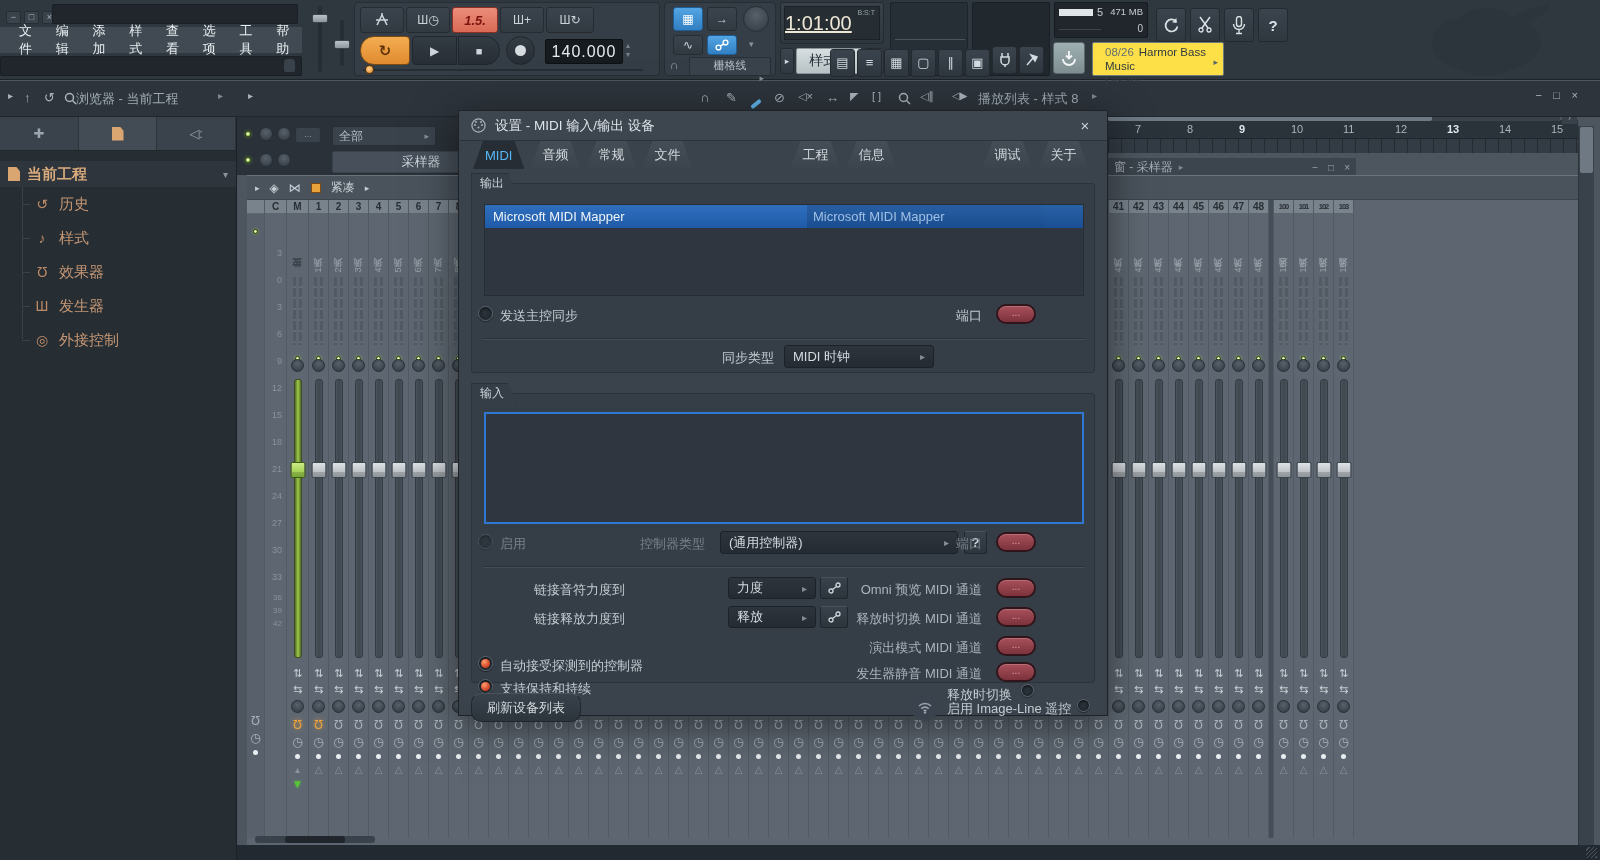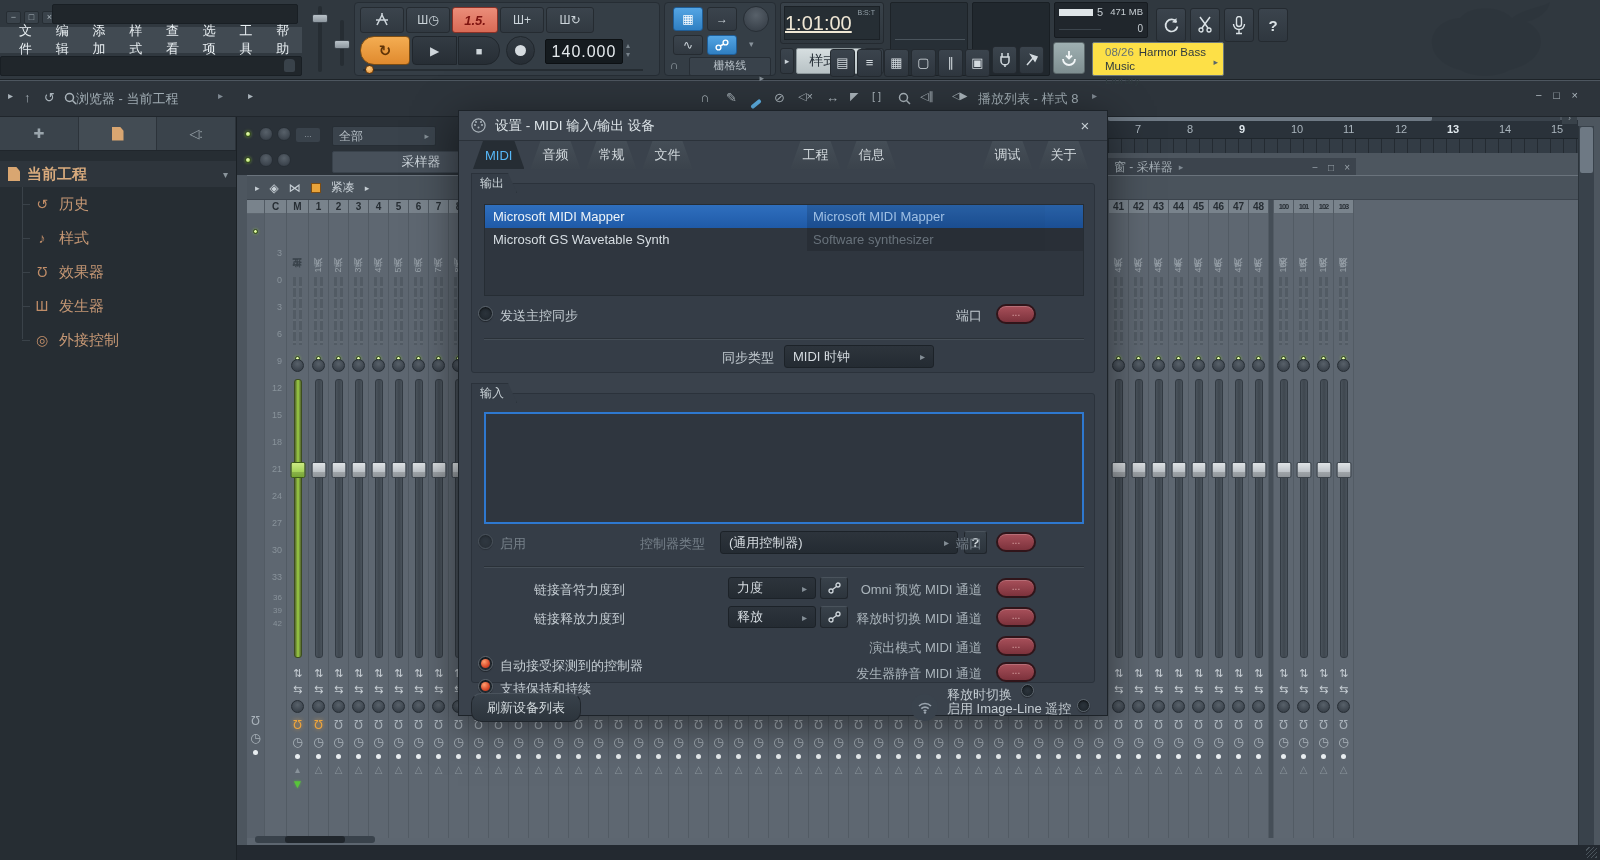--- a/index.html
+++ b/index.html
@@ -1805,25 +1805,20 @@
       </div>
 
     <div class="group" style="left:12px; top:72px; width:624px; height:190px;">
       <span class="grouplabel">输出</span>
       <div class="dlist" style="left:12px; top:20px; width:600px; height:92px;" id="outlist">
           <div class="lrow sel">
             <span class="nm">Microsoft MIDI Mapper</span>
             <span class="drv">Microsoft MIDI Mapper</span>
             <span class="cap"></span>
           </div>
-          <div class="lrow">
-            <span class="nm">Microsoft GS Wavetable Synth</span>
-            <span class="drv">Software synthesizer</span>
-            <span class="cap"></span>
-          </div>
         </div>
       <span class="radio" style="position:absolute; left:6px; top:122px;"></span>
       <span class="dlglabel" style="position:absolute; left:28px; top:123px;">发送主控同步</span>
       <span class="dlglabel" style="position:absolute; right:112px; top:123px;">端口</span>
       <span class="pill" style="position:absolute; right:58px; top:120px;">...</span>
       <span class="divline" style="left:12px; top:154px; width:600px;"></span>
       <span class="dlglabel" style="position:absolute; right:320px; top:165px;">同步类型</span>
       <span class="ddown" style="position:absolute; right:160px; top:161px; width:150px; height:23px;">
           <span>MIDI 时钟</span>
           <span class="arr">▸</span>

